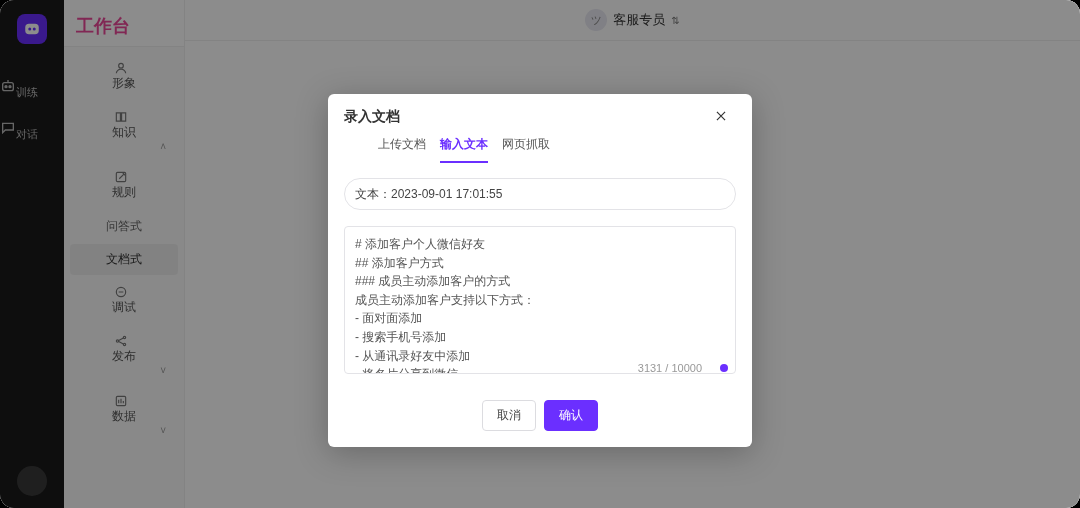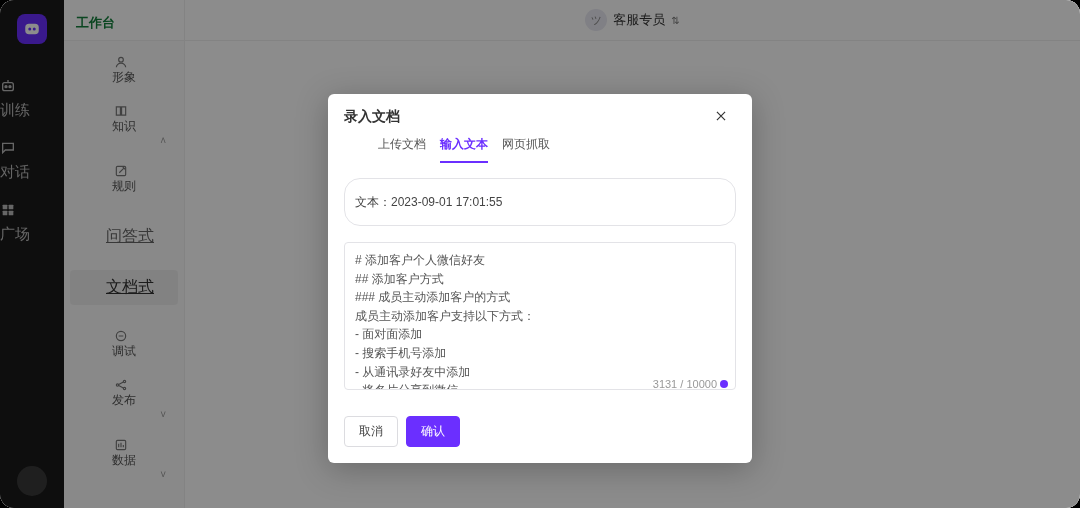--- a/index.html
+++ b/index.html
@@ -40,23 +40,23 @@
   width: 30px; height: 30px;
   border-radius: 8px;
   background: #6b2fff;
   display: flex; align-items: center; justify-content: center;
   margin-bottom: 26px;
   color:#fff;
 }
 .rail .item {
   width: 100%;
   display: flex;
-  flex-direction: column;
-  align-items: flex-start;
-  font-size: 15px;
+  flex-direction: row;
+  align-items: flex-end;
+  font-size: 11px;
   padding: 8px 0 12px 0;
   color: #bbb;
   cursor: pointer;
 }
 .rail .item .ico { margin-bottom: 4px; }
 .rail .spacer { flex: 1; }
 .rail .avatar {
   width: 30px; height: 30px; border-radius: 50%;
   background: #3a3a3a; margin-bottom: 12px;
   display:flex;align-items:center;justify-content:center;
@@ -64,23 +64,23 @@
 }
 .sidebar {
   width: 120px;
   background: #fafafa;
   border-right: 1px solid #eee;
   display: flex;
   flex-direction: column;
   padding-top: 0;
 }
 .sidebar .title {
-  font-size: 13px;
+  font-size: 18px;
   font-weight: 600;
-  color: #15803d;
+  color: #ec4899;
   padding: 14px 12px 8px 12px;
   background:#fff;
   border-bottom:1px solid #eee;
 }
 .sidebar .nav {
   padding-top: 4px;
 }
 .sidebar .row {
   display: flex; align-items: center;
   padding: 8px 12px;
@@ -94,26 +94,25 @@
 .sidebar .row .ico {
   width: 18px;
   display: inline-flex;
   justify-content: center;
   margin-right: 6px;
   color:#777;
 }
 .sidebar .row .caret { margin-left: auto; color:#999; font-size:10px;}
 .sidebar .sub {
   padding: 7px 8px 7px 36px;
-  margin: 16px 6px;
-  font-size: 16px;
+  margin: 2px 6px;
+  font-size: 12px;
   color: #666;
   border-radius: 4px;
   cursor: pointer;
-  text-decoration: underline;
 }
 .sidebar .sub.active {
   background: #ededed;
   color: #333;
 }
 .main {
   flex: 1;
   background: #fff;
   position: relative;
 }
@@ -178,21 +177,21 @@
   font-weight: 600;
 }
 .modal-body {
   padding: 14px 16px 0 16px;
 }
 .modal .input {
   width: 100%;
   box-sizing: border-box;
   border: 1px solid #e3e3e7;
   border-radius: 16px;
-  padding: 16px 10px;
+  padding: 8px 10px;
   font-size: 12px;
   color: #444;
 }
 .ta-wrap {
   position: relative;
   margin-top: 16px;
 }
 .modal .textarea {
   width: 100%;
   box-sizing: border-box;
@@ -206,29 +205,29 @@
   height: 148px;
   overflow: hidden;
   resize: none;
   font-family: inherit;
 }
 .counter {
   position: absolute;
   right: 8px; bottom: 4px;
   font-size: 11px;
   color: #999;
-  display: flex; align-items: center; gap: 3px;
+  display: flex; align-items: center; gap: 18px;
 }
 .counter .dot {
   width: 8px; height: 8px; border-radius: 50%;
   background: #6b2fff;
   display: inline-block;
 }
 .modal-foot {
-  display: flex; justify-content: flex-start; gap: 8px;
+  display: flex; justify-content: center; gap: 8px;
   padding: 22px 16px 16px 16px;
 }
 .btn {
   font-size: 12px;
   padding: 6px 14px;
   border-radius: 4px;
   cursor: pointer;
 }
 .btn-secondary {
   background: #fff; color: #444; border: 1px solid #dcdce0;
@@ -262,31 +261,20 @@
       </span>
       <span>训练</span>
     </div>
     <div class="item">
       <span class="ico">
         <svg width="16" height="16" viewBox="0 0 24 24" fill="none" stroke="#bbb" stroke-width="2">
               <path d="M4 5h16v10H8l-4 4V5z"></path>
             </svg>
       </span>
       <span>对话</span>
-    </div>
-    <div class="item">
-      <span class="ico">
-        <svg width="16" height="16" viewBox="0 0 24 24" fill="#bbb">
-              <rect x="4" y="4" width="7" height="7" rx="1"></rect>
-              <rect x="13" y="4" width="7" height="7" rx="1"></rect>
-              <rect x="4" y="13" width="7" height="7" rx="1"></rect>
-              <rect x="13" y="13" width="7" height="7" rx="1"></rect>
-            </svg>
-      </span>
-      <span>广场</span>
     </div>
     <div class="spacer"></div>
     <div class="avatar"></div>
   </div>
 
   <div class="sidebar">
     <div class="title">工作台</div>
     <div class="nav">
       <div class="row">
         <span class="ico">

